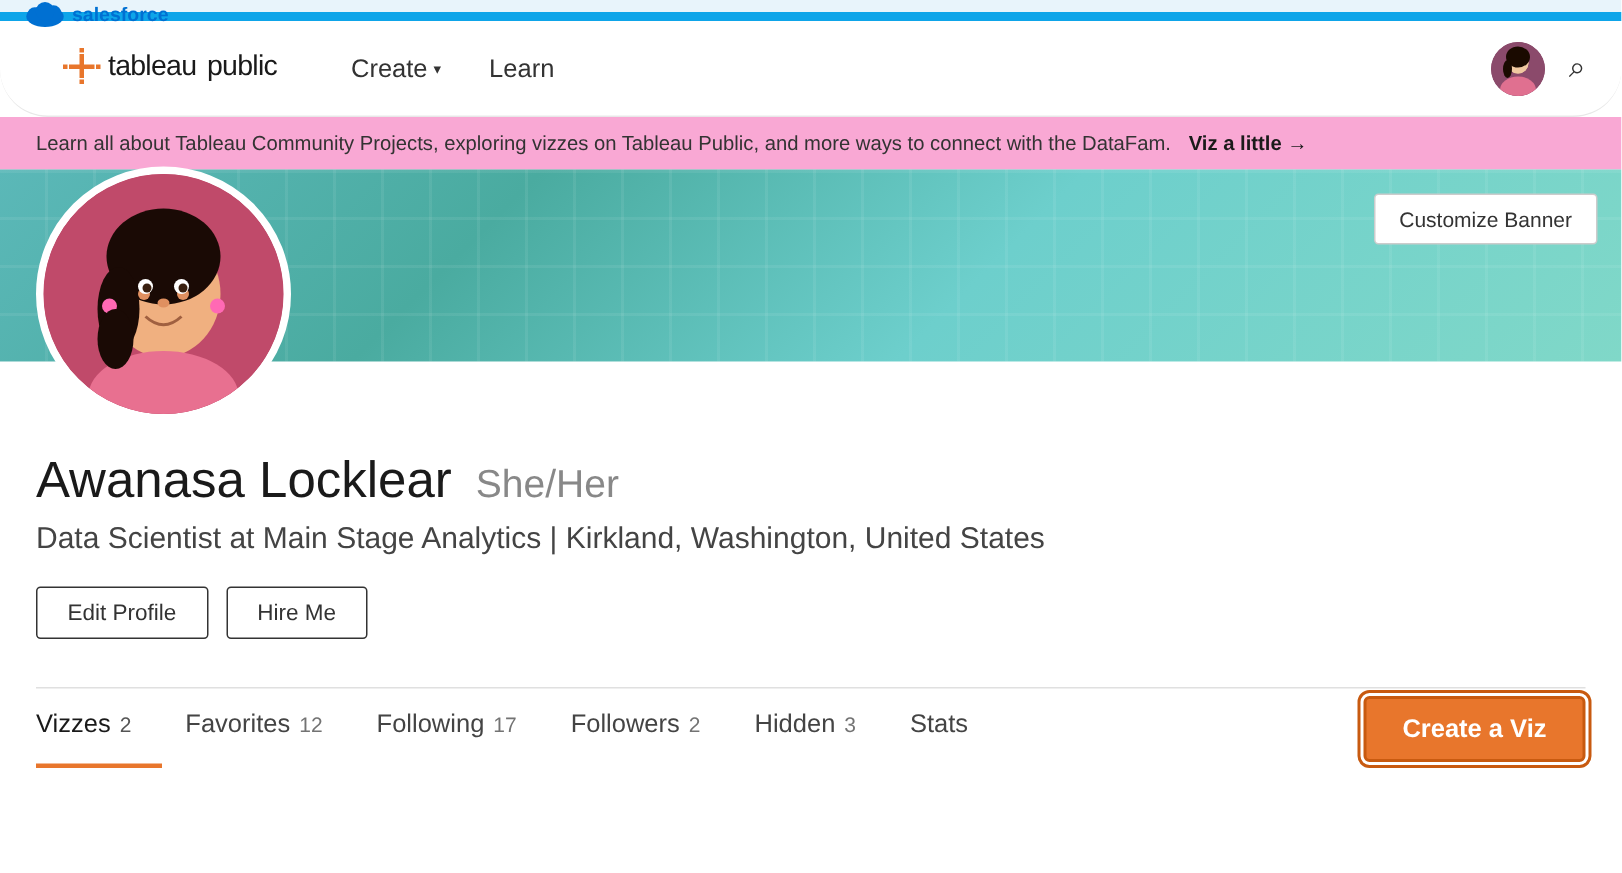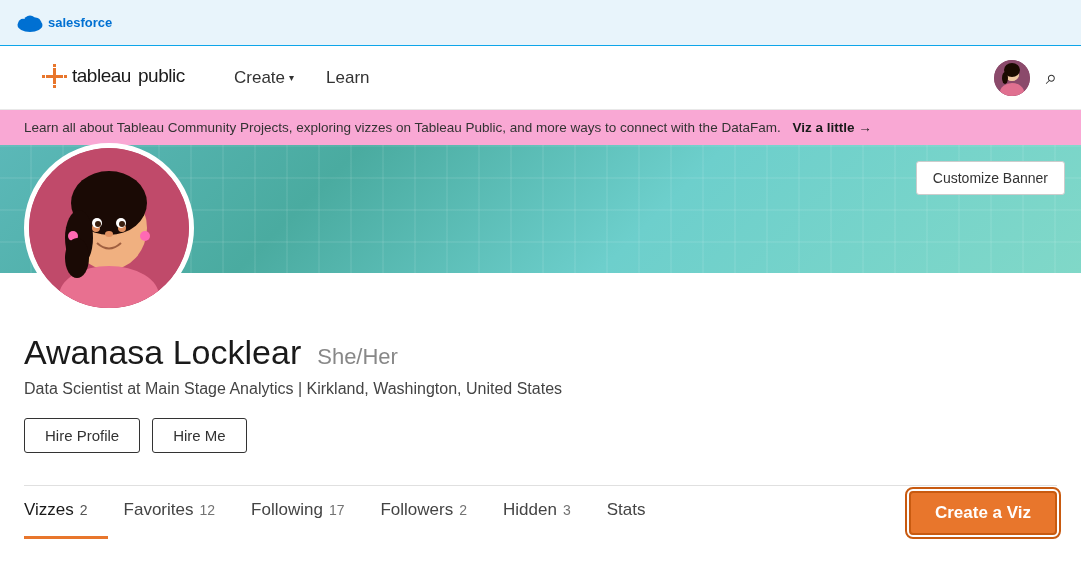--- a/index.html
+++ b/index.html
@@ -1,25 +1,25 @@
 <!DOCTYPE html>
 <html><head>
   <meta charset="utf-8">
   <style>
     * { margin: 0; padding: 0; box-sizing: border-box; }
     body { font-family: 'Segoe UI', Arial, sans-serif; background: #fff; width: 1081px; overflow-x: hidden; }
 
     
     .sf-bar {
       background: #e8f4fb;
-      height: 46px;
-      display: flex;
-      align-items: center;
+      height: 14px;
+      display: flex;
+      align-items: flex-start;
       padding: 0 16px;
-      border-bottom: 1px solid #0ea5e9;
+      border-bottom: 6px solid #0ea5e9;
     }
     .sf-logo {
       display: flex;
       align-items: center;
       gap: 4px;
     }
     .sf-cloud {
       width: 28px;
       height: 18px;
     }
@@ -31,20 +31,21 @@
 
     
     .top-nav {
       background: #fff;
       height: 64px;
       display: flex;
       align-items: center;
       padding: 0 24px;
       border-bottom: 1px solid #e8e8e8;
       gap: 40px;
+      border-radius: 32px;
     }
     .tableau-logo {
       font-size: 22px;
       font-weight: 300;
       color: #1a1a1a;
       letter-spacing: -0.5px;
     }
     .nav-links {
       display: flex;
       align-items: center;
@@ -169,26 +170,26 @@
       align-items: baseline;
       gap: 16px;
       margin-bottom: 8px;
     }
     .profile-name {
       font-size: 34px;
       font-weight: 400;
       color: #1a1a1a;
     }
     .profile-pronouns {
-      font-size: 22px;
+      font-size: 26px;
       font-weight: 300;
       color: #888;
     }
     .profile-title {
-      font-size: 16px;
+      font-size: 20px;
       color: #444;
       margin-bottom: 20px;
     }
     .profile-actions {
       display: flex;
       gap: 12px;
       margin-bottom: 32px;
     }
     .btn-outline {
       border: 1px solid #333;
@@ -345,21 +346,21 @@
     </svg>
   </div>
 
   <div class="profile-info">
     <div class="profile-name-row">
       <h1 class="profile-name">Awanasa Locklear</h1>
       <span class="profile-pronouns">She/Her</span>
     </div>
     <p class="profile-title">Data Scientist at Main Stage Analytics | Kirkland, Washington, United States</p>
     <div class="profile-actions">
-      <button class="btn-outline">Hire Profile</button>
+      <button class="btn-outline">Edit Profile</button>
       <button class="btn-outline">Hire Me</button>
     </div>
 
     <div class="tabs-bar">
       <div class="tab-item active">
         <span>Vizzes</span>
         <span class="tab-count">2</span>
       </div>
       <div class="tab-item">
         <span>Favorites</span>

